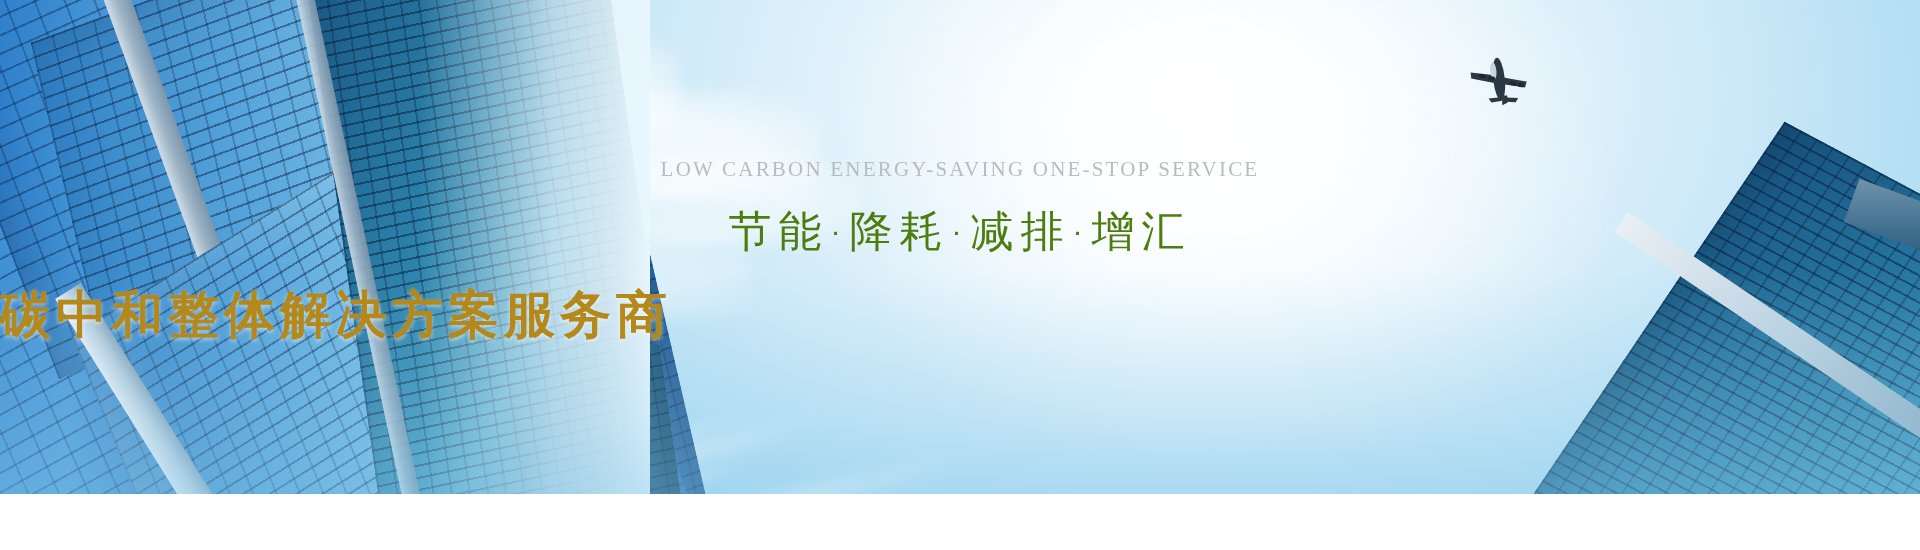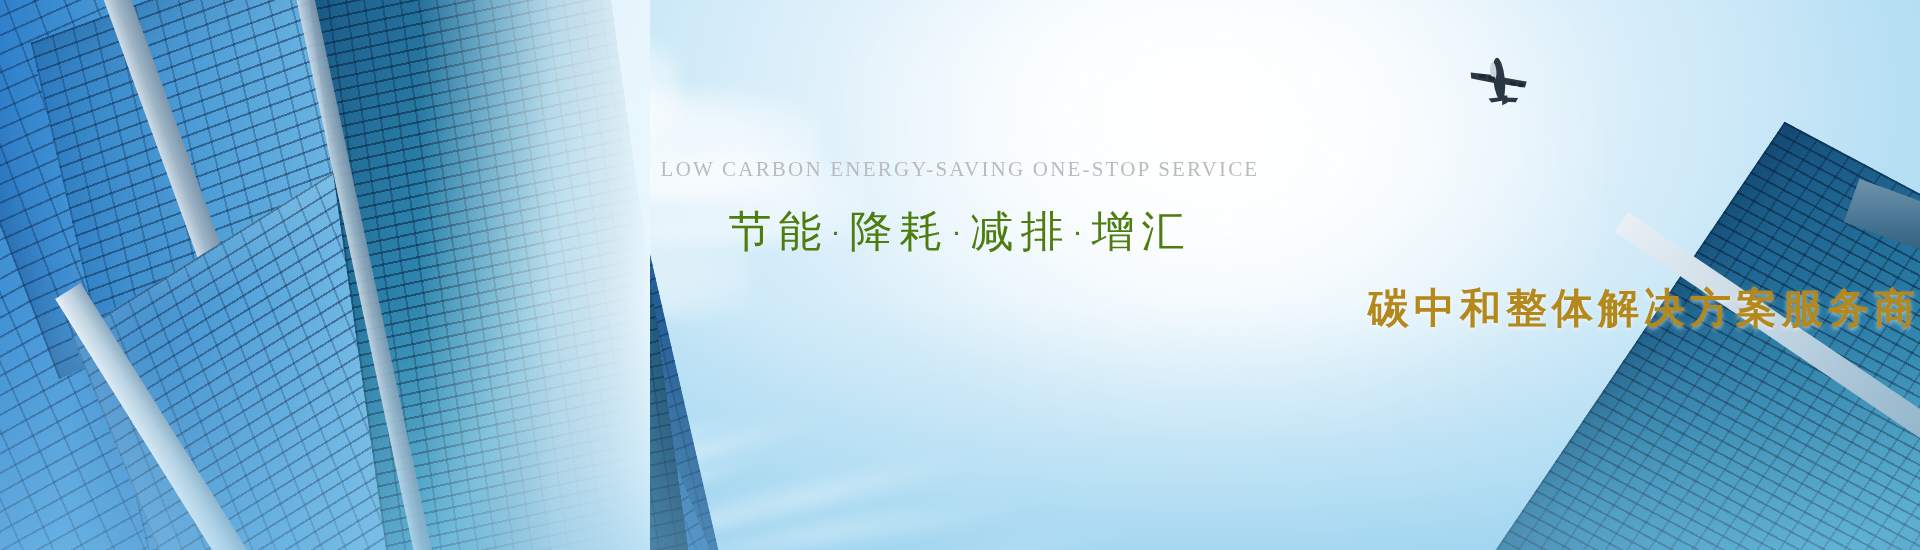--- a/index.html
+++ b/index.html
@@ -4,21 +4,21 @@
 <title>Carbon Neutral Banner</title>
 <style>
   html, body {
     margin: 0;
     padding: 0;
     background: #ffffff;
   }
   #banner {
     position: relative;
     width: 1920px;
-    height: 550px;
+    height: 494px;
     overflow: hidden;
     font-family: "Liberation Sans", "DejaVu Sans", sans-serif;
     user-select: none;
   }
 
   
   .sky-base {
     position: absolute;
     inset: 0;
     background:
@@ -174,22 +174,22 @@
   .line-gold .dot {
     font-size: 30px;
     vertical-align: 5px;
     padding: 0 2px;
   }
   .headline {
     position: absolute;
     left: 0;
     right: 0;
     top: 281px;
-    text-align: right;
-    font-size: 41px;
+    text-align: left;
+    font-size: 51px;
     font-weight: 700;
     letter-spacing: 5px;
     color: #b4881a;
     white-space: nowrap;
     text-shadow: 0 2px 4px rgba(255,255,255,0.55);
   }
 </style>
 </head>
 <body>
 

